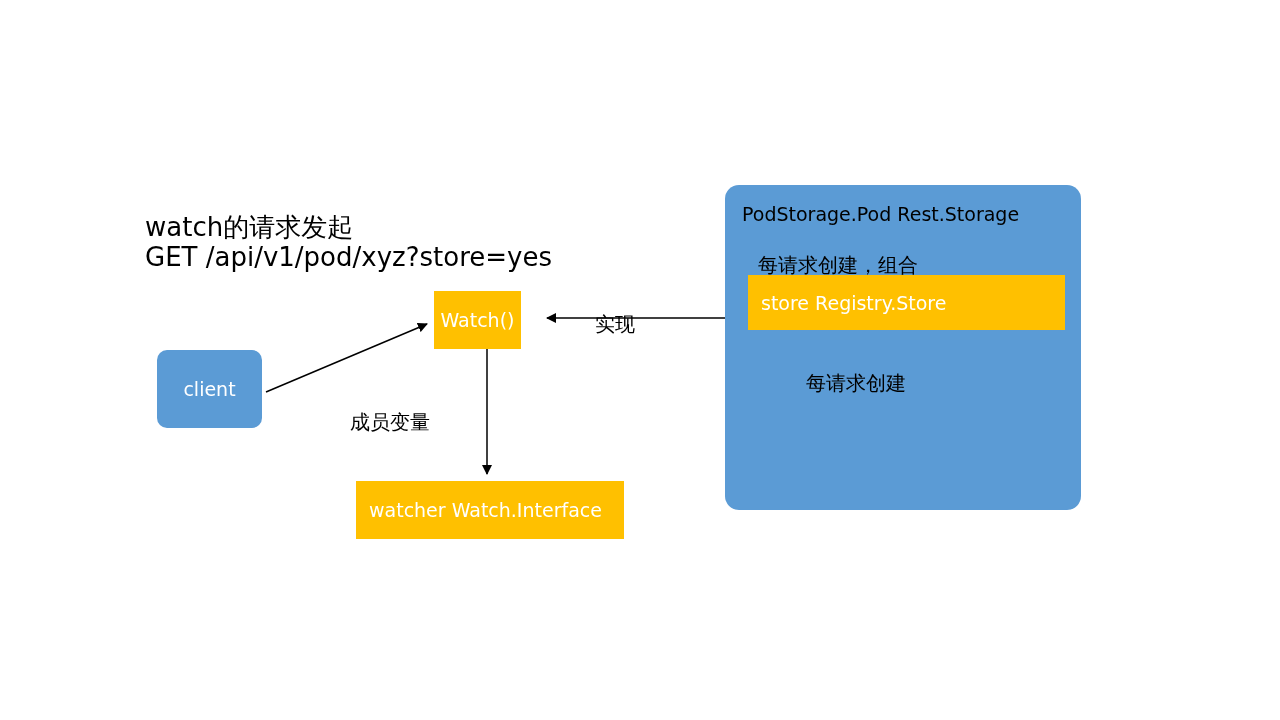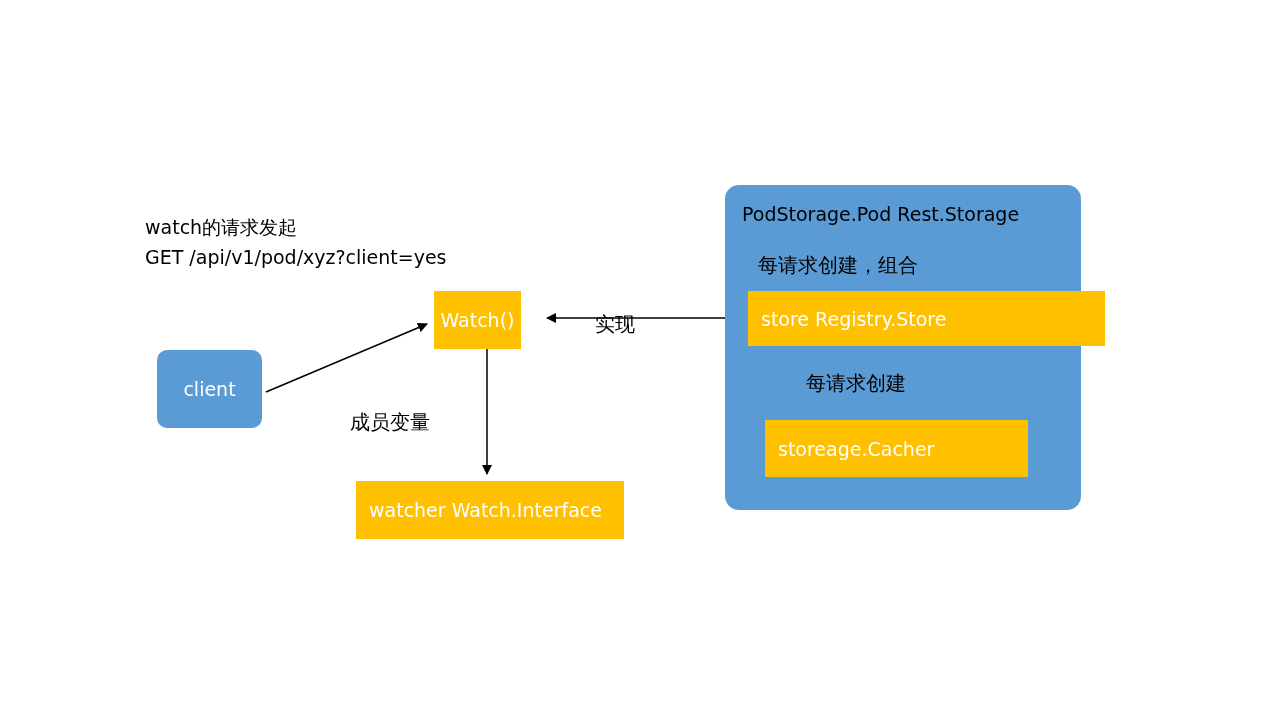--- a/index.html
+++ b/index.html
@@ -13,21 +13,21 @@
     width: 1280px;
     height: 720px;
     background: #ffffff;
     overflow: hidden;
   }
   .abs { position: absolute; }
   .annotation {
     left: 145px;
     top: 212px;
     color: #000000;
-    font-size: 19px;
+    font-size: 26px;
     line-height: 30px;
     white-space: nowrap;
   }
   .node {
     box-sizing: border-box;
     color: var(--color-text_light, #ffffff);
     font-size: 19px;
     display: flex;
     align-items: center;
   }
@@ -55,21 +55,21 @@
     font-size: 19px;
     white-space: nowrap;
   }
   .edge-label {
     color: #000000;
     font-size: 20px;
     white-space: nowrap;
   }
   #client-box   { left: 157px; top: 350px; width: 105px; height: 78px; }
   #watch-box    { left: 434px; top: 291px; width: 87px; height: 58px; }
-  #store-box    { left: 748px; top: 291px; width: 357px; height: 55px; }
+  #store-box    { left: 748px; top: 275px; width: 317px; height: 55px; }
   #cacher-box   { left: 765px; top: 420px; width: 263px; height: 57px; }
   #watcher-box  { left: 356px; top: 481px; width: 268px; height: 58px; }
   #label-member { left: 758px; top: 252px; }
   #label-source { left: 806px; top: 370px; }
   #label-impl   { left: 595px; top: 271px; margin-top: 40px; }
   #label-perreq { left: 350px; top: 409px; }
   svg.arrows {
     position: absolute;
     left: 0; top: 0;
     width: 1280px;
@@ -91,33 +91,32 @@
     </defs>
     <line x1="266" y1="392" x2="427" y2="324" marker-end="url(#arrowhead)"></line>
     <line x1="748" y1="318" x2="547" y2="318" marker-end="url(#arrowhead)"></line>
     <line x1="487" y1="349" x2="487" y2="474" marker-end="url(#arrowhead)"></line>
     <line x1="968" y1="291" x2="968" y2="233" marker-end="url(#arrowhead)"></line>
     <line x1="937" y1="420" x2="937" y2="353" marker-end="url(#arrowhead)"></line>
   </svg>
 
   <div class="abs annotation">
     <div>watch的请求发起</div>
-    <div>GET /api/v1/pod/xyz?client=yes</div>
+    <div>GET /api/v1/pod/xyz?store=yes</div>
   </div>
 
   <div class="abs panel"></div>
   <div class="abs panel-title">PodStorage.Pod Rest.Storage</div>
 
   <div id="client-box" class="abs node centered blue-node">client</div>
 
   <div id="watch-box" class="abs node centered orange-node">Watch()</div>
 
   <div id="store-box" class="abs node leftpad orange-node">store Registry.Store</div>
 
-  <div id="cacher-box" class="abs node leftpad orange-node">storeage.Cacher</div>
 
   <div id="watcher-box" class="abs node leftpad orange-node">watcher Watch.Interface</div>
 
   <div id="label-member" class="abs edge-label">每请求创建，组合</div>
 
   <div id="label-source" class="abs edge-label">每请求创建</div>
 
   <div id="label-impl" class="abs edge-label">实现</div>
 
   <div id="label-perreq" class="abs edge-label">成员变量</div>

